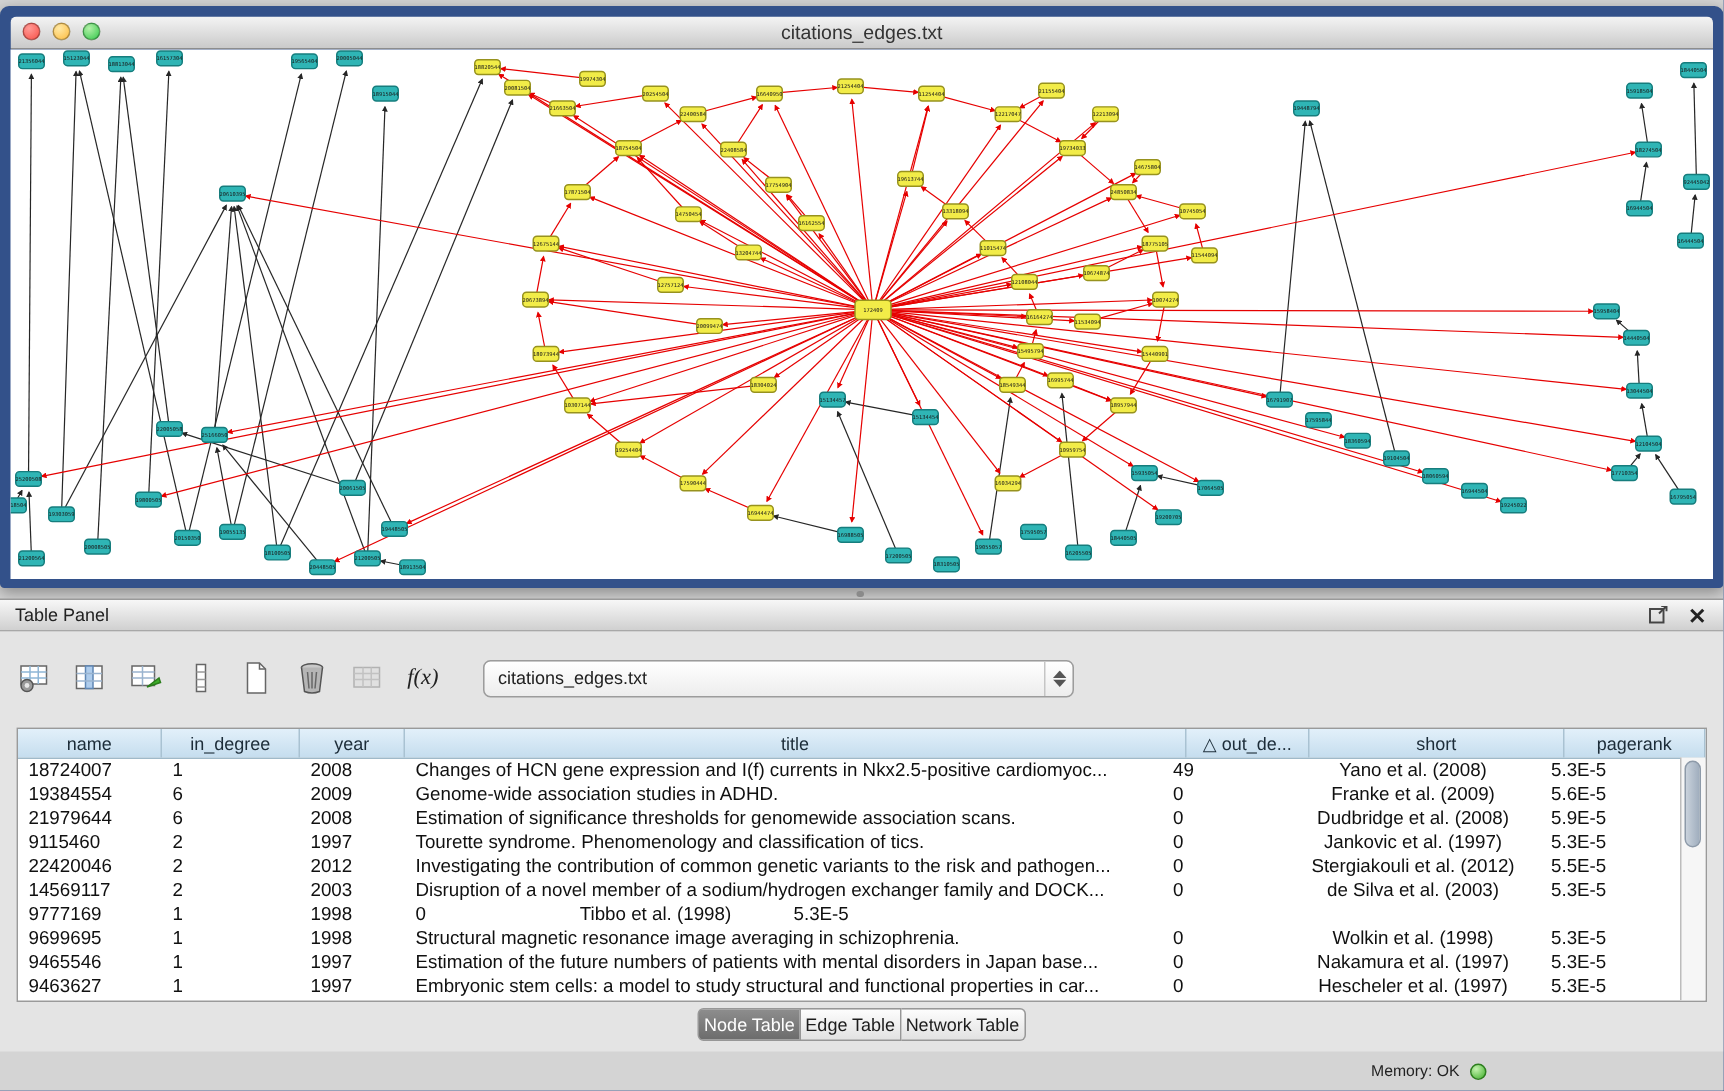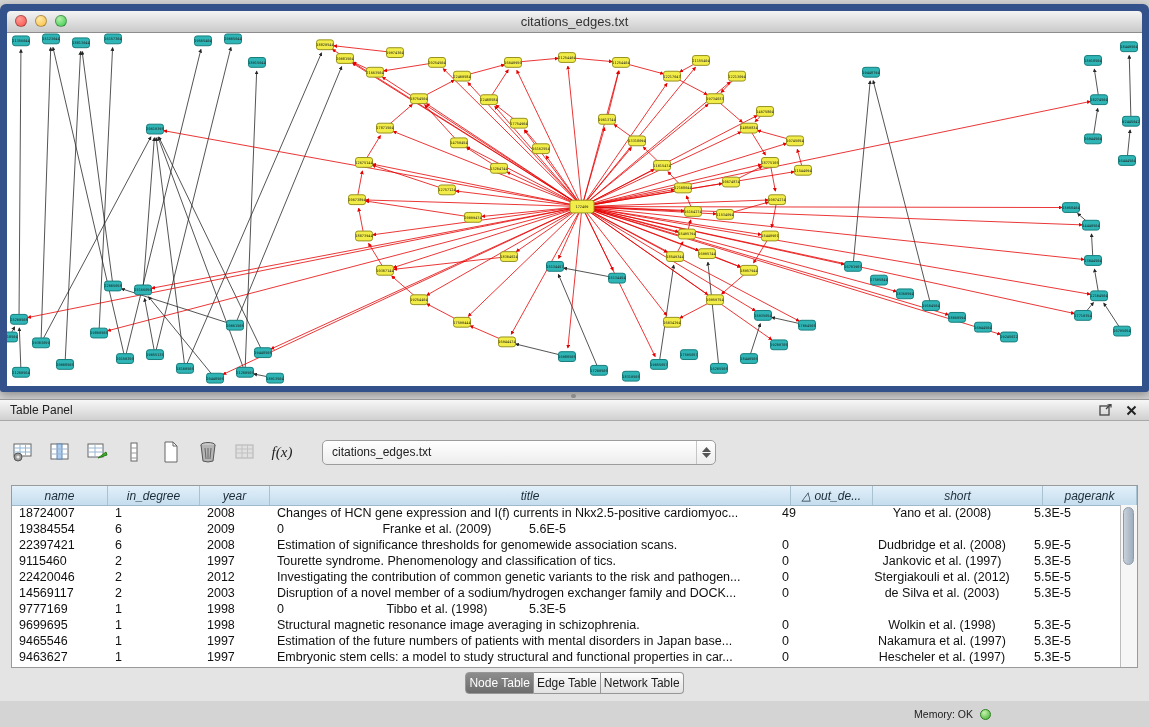--- a/index.html
+++ b/index.html
@@ -41,21 +41,21 @@
   #toolbar{position:absolute;left:10px;top:16px;height:30px;display:flex;align-items:center;gap:11px;}
   .tb-icon{width:26px;height:26px;display:flex;align-items:center;justify-content:center;border-radius:4px;}
   .fx{font-family:"Liberation Serif",serif;font-style:italic;font-size:15px;color:#222;}
   #table-select{margin-left:16px;width:392px;height:23px;background:linear-gradient(#ffffff,#ededed);
     border:1px solid #9c9c9c;border-radius:5px;display:flex;align-items:center;font-size:12px;color:#222;
     box-shadow:inset 0 1px 0 #fff;}
   #table-select .val{flex:1;padding-left:9px;text-align:left;}
   #table-select .stepper{width:18px;height:100%;display:flex;flex-direction:column;align-items:center;justify-content:center;gap:1px;border-left:1px solid #c5c5c5;}
 
   #table{position:absolute;left:11px;top:64px;width:1127px;height:183px;background:#fff;border:1px solid #9a9a9a;box-sizing:border-box;overflow:hidden;}
-  #thead{display:flex;height:19px;background:linear-gradient(#e2f0fa,#c5ddee);border-bottom:1px solid #9fb9c9;font-style:italic;}
+  #thead{display:flex;height:19px;background:linear-gradient(#e2f0fa,#c5ddee);border-bottom:1px solid #9fb9c9;}
   .th{box-sizing:border-box;border-right:1px solid #a9c2d2;font-size:12px;color:#1c2c38;display:flex;align-items:center;justify-content:center;overflow:hidden;white-space:nowrap;}
   #tbody{position:absolute;left:0;top:19px;right:16px;bottom:0;overflow:hidden;}
   .tr{display:flex;height:16px;align-items:center;}
   .td{box-sizing:border-box;padding-left:7px;font-size:12.5px;color:#101010;overflow:hidden;white-space:nowrap;}
   .td.center{text-align:center;padding-left:0;}
   .col0{width:96px;}.col1{width:92px;}.col2{width:70px;}.col3{flex:1;min-width:0;}
   .col4{width:82px;}.col5{width:170px;}.col6{width:94px;}
   #vscroll{position:absolute;right:0;top:19px;bottom:0;width:16px;background:#f6f6f6;border-left:1px solid #bcbcbc;}
   #vthumb{position:absolute;left:2px;top:2px;width:11px;height:58px;border-radius:6px;
     background:linear-gradient(to right,#c9d2dc,#9fadbd);border:1px solid #8d9aa9;box-sizing:border-box;}
@@ -576,26 +576,27 @@
             <div class="td col2">2008</div>
             <div class="td col3">Changes of HCN gene expression and I(f) currents in Nkx2.5-positive cardiomyoc...</div>
             <div class="td col4">49</div>
             <div class="td col5 center">Yano et al. (2008)</div>
             <div class="td col6">5.3E-5</div>
           </div>
           <div class="tr">
             <div class="td col0">19384554</div>
             <div class="td col1">6</div>
             <div class="td col2">2009</div>
+            <div class="td col3">Genome-wide association studies in ADHD.</div>
             <div class="td col4">0</div>
             <div class="td col5 center">Franke et al. (2009)</div>
             <div class="td col6">5.6E-5</div>
           </div>
           <div class="tr">
-            <div class="td col0">22397421</div>
+            <div class="td col0">21979644</div>
             <div class="td col1">6</div>
             <div class="td col2">2008</div>
             <div class="td col3">Estimation of significance thresholds for genomewide association scans.</div>
             <div class="td col4">0</div>
             <div class="td col5 center">Dudbridge et al. (2008)</div>
             <div class="td col6">5.9E-5</div>
           </div>
           <div class="tr">
             <div class="td col0">9115460</div>
             <div class="td col1">2</div>

